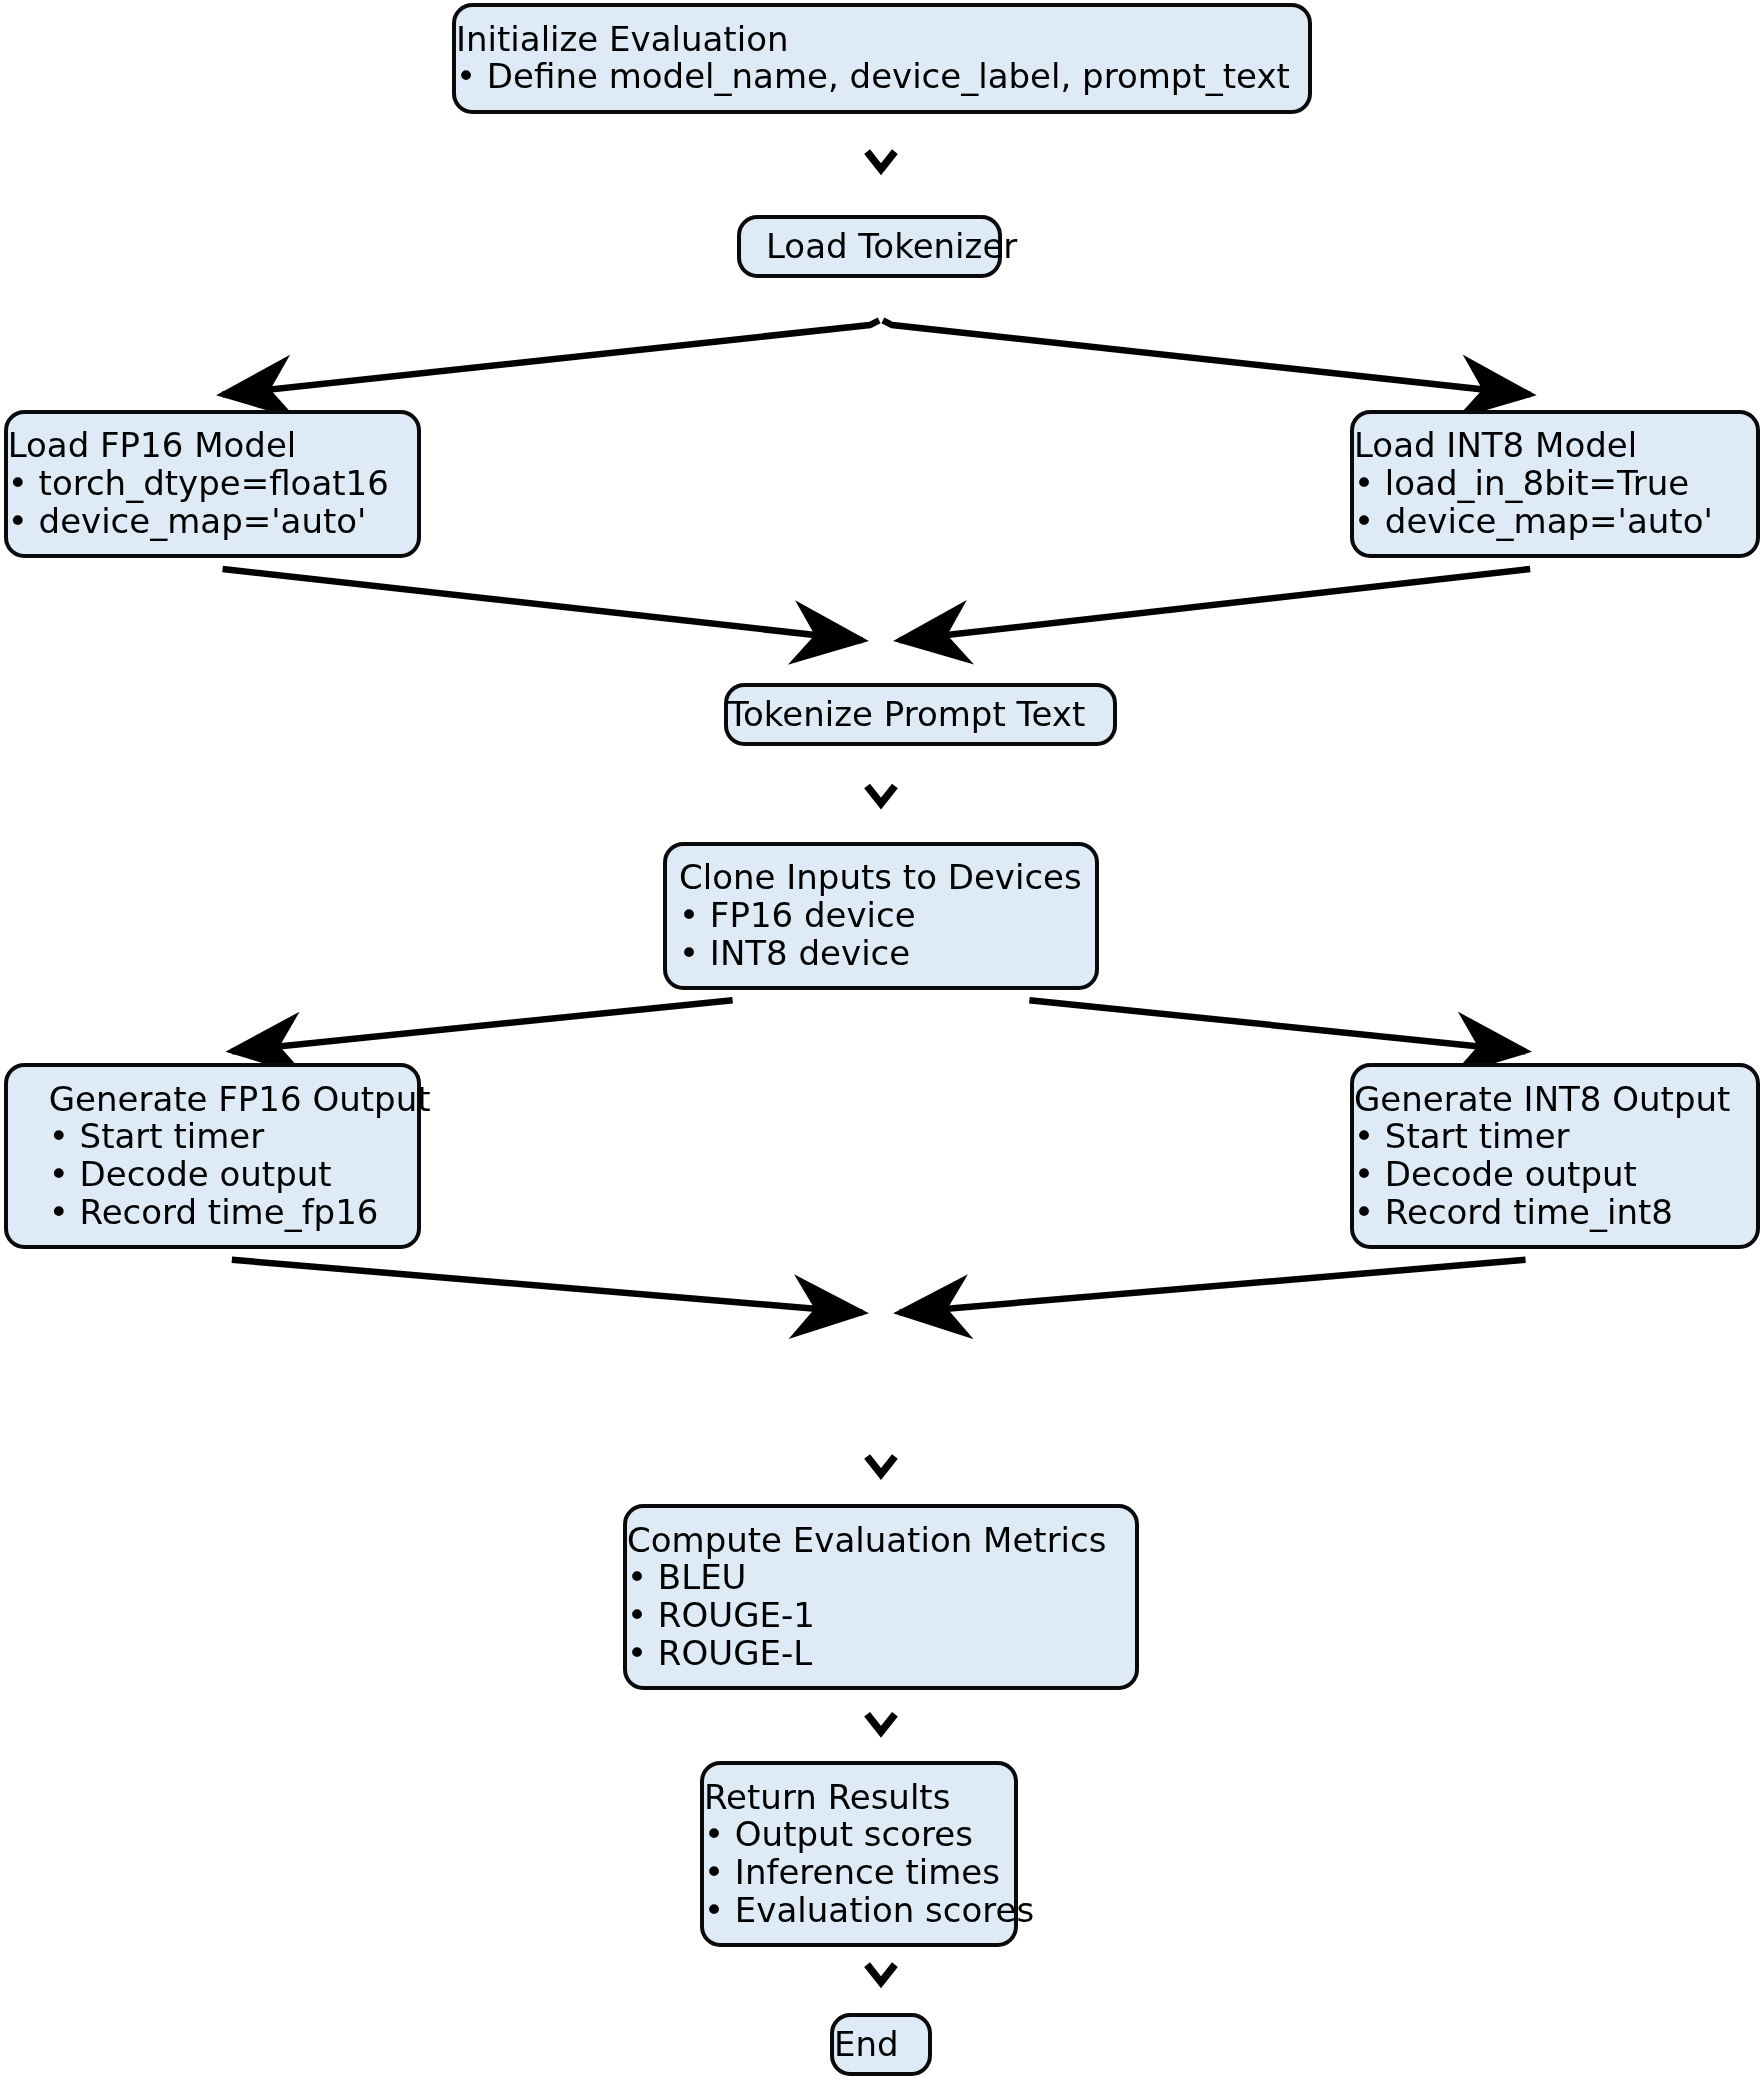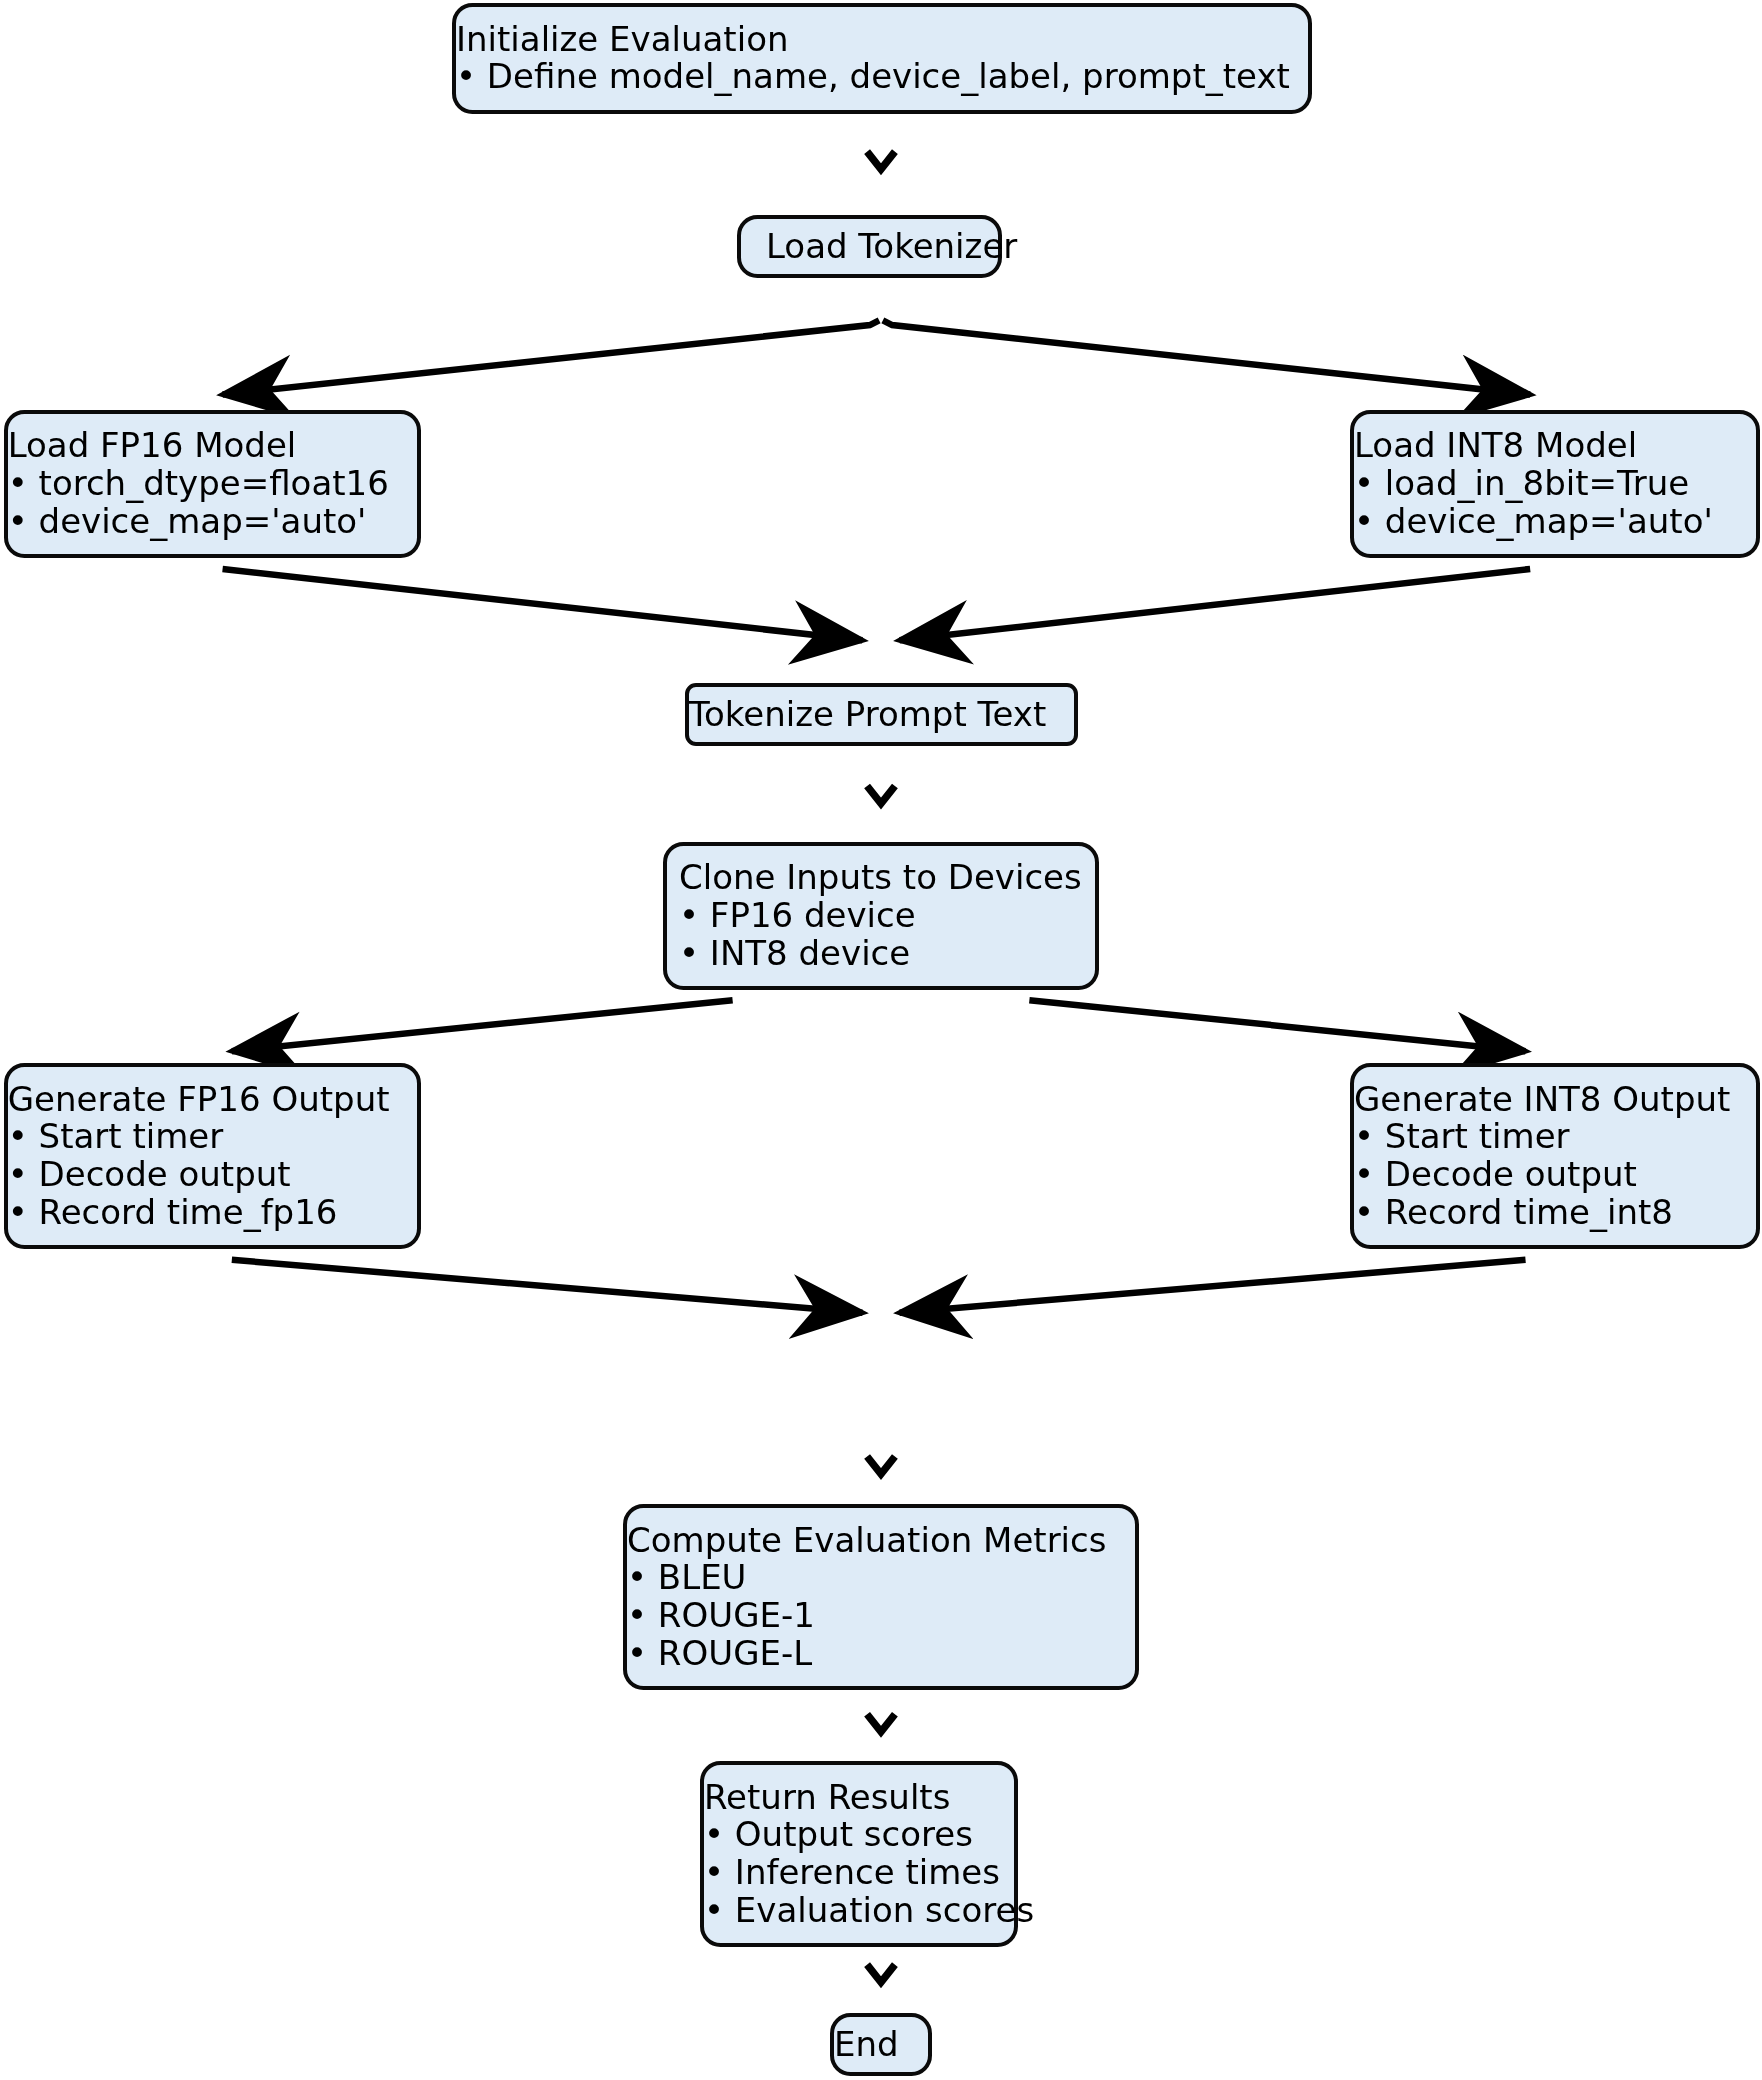--- a/index.html
+++ b/index.html
@@ -122,31 +122,31 @@
     <div class="node-bullet">• torch_dtype=float16</div>
     <div class="node-bullet">• device_map='auto'</div>
   </div>
 
   <div class="node" style="left:1350px; top:410px; width:410px; height:148px;">
     <div class="node-title">Load INT8 Model</div>
     <div class="node-bullet">• load_in_8bit=True</div>
     <div class="node-bullet">• device_map='auto'</div>
   </div>
 
-  <div class="node" style="left:685px; top:683px; width:393px; height:63px;border-radius:11px;">
+  <div class="node" style="left:724px; top:683px; width:393px; height:63px;">
     <div class="node-title">Tokenize Prompt Text</div>
   </div>
 
   <div class="node" style="left:663px; top:842px; width:436px; height:148px;padding-left:12px;">
     <div class="node-title">Clone Inputs to Devices</div>
     <div class="node-bullet">• FP16 device</div>
     <div class="node-bullet">• INT8 device</div>
   </div>
 
-  <div class="node" style="left:3.7px; top:1063px; width:417px; height:186px;">
+  <div class="node" style="left:3.7px; top:1063px; width:417px; height:186px;padding-left:41px;">
     <div class="node-title">Generate FP16 Output</div>
     <div class="node-bullet">• Start timer</div>
     <div class="node-bullet">• Decode output</div>
     <div class="node-bullet">• Record time_fp16</div>
   </div>
 
   <div class="node" style="left:1350px; top:1063px; width:410px; height:186px;">
     <div class="node-title">Generate INT8 Output</div>
     <div class="node-bullet">• Start timer</div>
     <div class="node-bullet">• Decode output</div>

